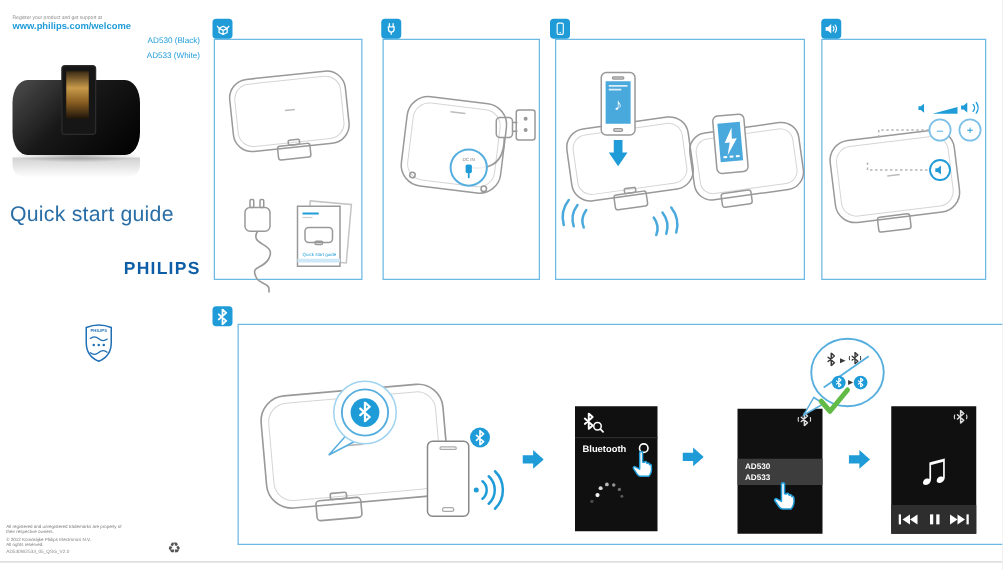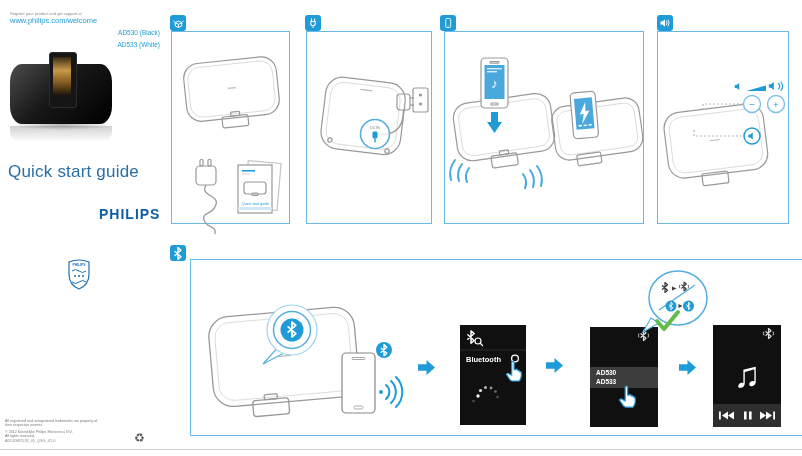--- a/index.html
+++ b/index.html
@@ -5,21 +5,21 @@
   html,body{margin:0;padding:0;background:#e8e8e8;font-family:"Liberation Sans",sans-serif;}
   #canvas{position:relative;width:802px;height:456px;background:#fff;overflow:hidden;
           border-bottom:1px solid #c9c9c9;}
   .abs{position:absolute;}
   .panel{position:absolute;border:1px solid #6cb9e4;background:#fff;}
   .badge{position:absolute;width:16px;height:16px;background:#1f9cd8;border-radius:3px;
          display:flex;align-items:center;justify-content:center;z-index:3;}
   svg{display:block;overflow:visible;}
   text{font-family:"Liberation Sans",sans-serif;}
   .tiny{color:#8a8a8a;font-size:4px;line-height:5px;}
-  .url{color:#1f9cd8;font-weight:normal;font-size:7.5px;}
+  .url{color:#1f9cd8;font-weight:bold;font-size:7.5px;}
   .models{color:#1f9cd8;font-size:6.5px;line-height:12px;text-align:right;}
   .qsg-title{color:#2a6ea6;font-size:17px;letter-spacing:.2px;}
   .wordmark{color:#0d5ea6;font-weight:bold;font-size:14px;letter-spacing:1px;}
   .foot{color:#7a7a7a;font-size:3.6px;line-height:4.4px;}
   .doccode{color:#8a8a8a;font-size:3.8px;}
   .dev{fill:#fff;font-size:6.5px;font-weight:bold;}
 </style>
 </head>
 <body>
 

